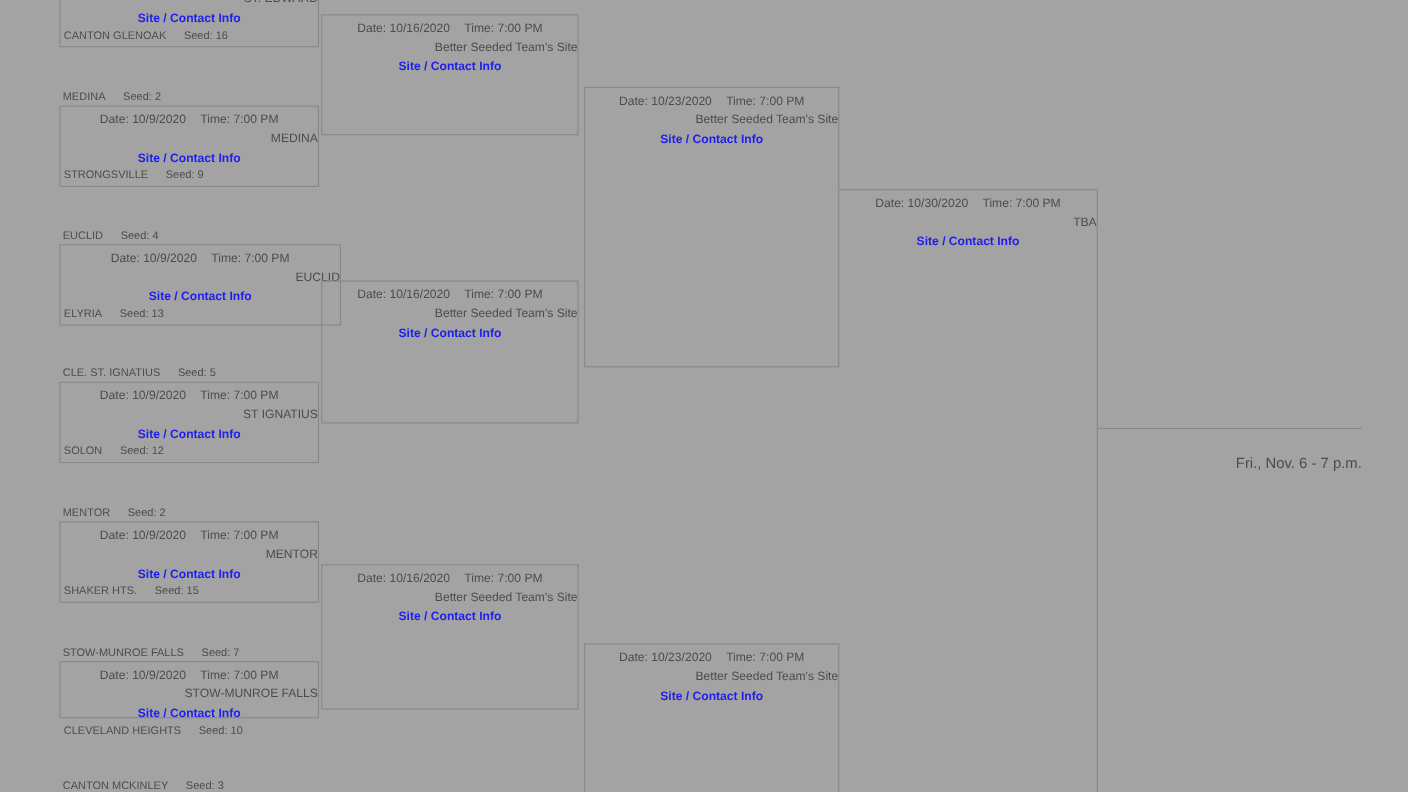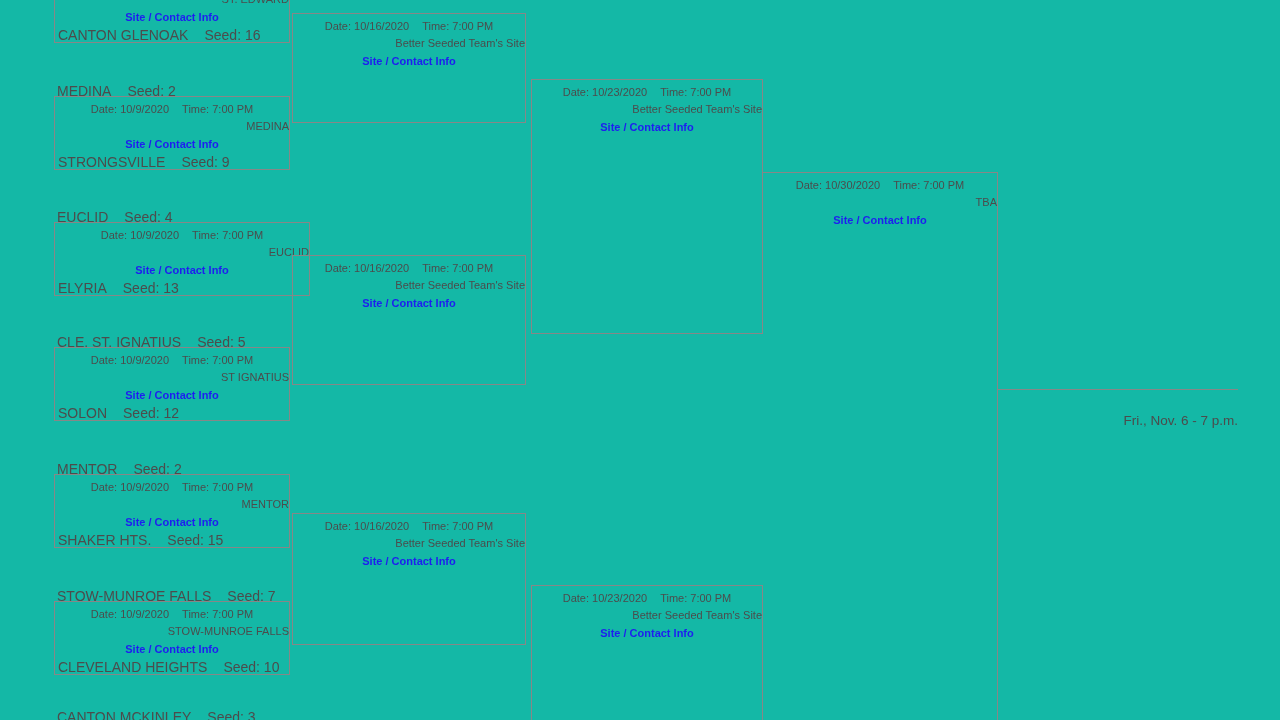--- a/index.html
+++ b/index.html
@@ -1,29 +1,29 @@
 <!DOCTYPE html>
 <html><head>
 <meta charset="utf-8">
 <style>
   * { margin:0; padding:0; box-sizing:border-box; }
   html,body { width:1280px; height:720px; background:#ffffff; font-family:"Liberation Sans", sans-serif; }
-  .stage { position:absolute; top:0; left:0; width:1280px; height:720px; overflow:hidden; background:#14b8a6; }
+  .stage { position:absolute; top:0; left:0; width:1280px; height:720px; overflow:hidden; background:#a3a3a3; }
 
   .box { position:absolute; border:1.6px solid #878787; }
   .box.no-left { border-left:none; border-bottom:none; }
 
   .row { position:absolute; left:0; right:0; text-align:center; font-size:11px; color:#4c4c4c; white-space:nowrap; }
   .row.d { top:6px; }
   .row.w { top:23px;text-align:right; }
   .row.s { top:41px; }
 
   .link { color:#1e1ef0; font-weight:bold; cursor:pointer; }
 
-  .tlabel { position:absolute; font-size:14px; color:#4c4c4c; white-space:nowrap; }
+  .tlabel { position:absolute; font-size:10px; color:#4c4c4c; white-space:nowrap; }
   .tlabel.above { top:-14px; left:2px; }
   .tlabel.inside { top:57px; left:3px; }
   .tlabel.lone { left:57px; top:709px; }
 
   .gap  { margin-left:13px; }
   .sgap { margin-left:16px; }
 
   .advline  { position:absolute; left:998px; top:389px; width:240px; border-top:1.6px solid #878787; }
   .advtitle { position:absolute; left:998px; top:392px; width:240px; text-align:center;
               font-size:15.5px; font-weight:bold; color:#3a3a3a; white-space:nowrap; }
@@ -92,21 +92,21 @@
     <div class="row d">
       <span>Date: 10/9/2020</span><span class="gap">Time: 7:00 PM</span>
     </div>
     <div class="row w">MENTOR</div>
     <div class="row s"><span class="link">Site / Contact Info</span></div>
     <div class="tlabel inside">
       <span>SHAKER HTS.</span><span class="sgap">Seed: 15</span>
     </div>
   </div>
 
-  <div class="box" style="left:54px; top:601px; width:236px; height:74px;text-decoration:underline;">
+  <div class="box" style="left:54px; top:601px; width:236px; height:52px;text-decoration:underline;">
     <div class="tlabel above">
       <span>STOW-MUNROE FALLS</span><span class="sgap">Seed: 7</span>
     </div>
     <div class="row d">
       <span>Date: 10/9/2020</span><span class="gap">Time: 7:00 PM</span>
     </div>
     <div class="row w">STOW-MUNROE FALLS</div>
     <div class="row s"><span class="link">Site / Contact Info</span></div>
     <div class="tlabel inside">
       <span>CLEVELAND HEIGHTS</span><span class="sgap">Seed: 10</span>

